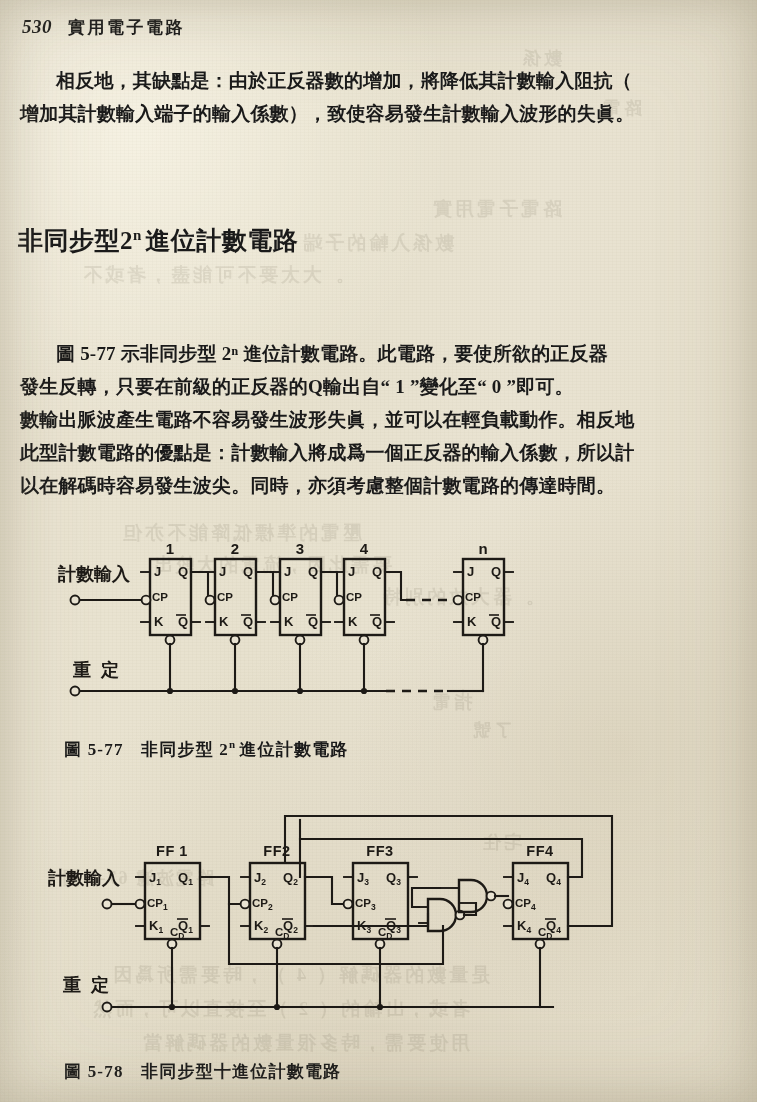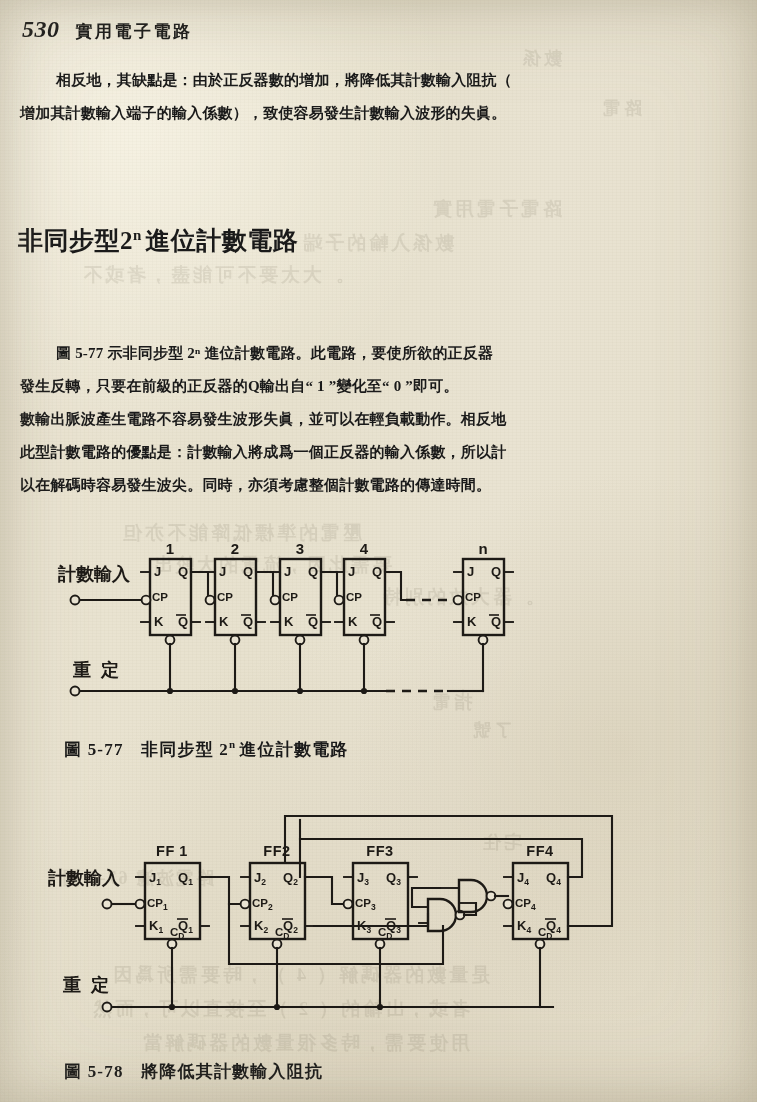--- a/index.html
+++ b/index.html
@@ -44,30 +44,30 @@
   }
   .content{position:absolute;inset:0;}
 
   
   .runhead{
     position:absolute;left:22px;top:16px;
     display:flex;align-items:baseline;gap:16px;
   }
   .folio{
     font-family:"Liberation Serif",serif;
-    font-size:24px;font-weight:700;font-style:italic;letter-spacing:.5px;
+    font-size:19px;font-weight:700;font-style:italic;letter-spacing:.5px;
   }
   .bookname{
     font-size:17px;font-weight:700;letter-spacing:2.5px;
   }
 
   
   .para{
     position:absolute;left:20px;width:718px;
-    font-size:15px;line-height:33px;
+    font-size:19px;line-height:33px;
     letter-spacing:.2px;
     text-align:justify;
     font-weight:700;
   }
   .para .ln{display:block;white-space:nowrap;}
   .indent{display:inline-block;width:36px;}
 
   
   .heading{
     position:absolute;left:18px;top:224px;
@@ -398,18 +398,18 @@
       <polyline class="wire" points="300,33 300,14"></polyline>
 
       <polyline class="wire" points="568,120 612,120 612,10 285,10 285,57"></polyline>
 
       <polyline class="wire" points="229,98 229,158 443,158 443,120"></polyline>
     </svg>
   </div>
 
   <div class="cap" style="left:64px;top:1060px;">
     <span>圖 5-78</span>
-    <span style="padding-left:12px">將降低其計數輸入阻抗</span>
+    <span style="padding-left:12px">非同步型十進位計數電路</span>
   </div>
 
 </div>
 
 <div class="edge"></div>
 
 </body></html>

